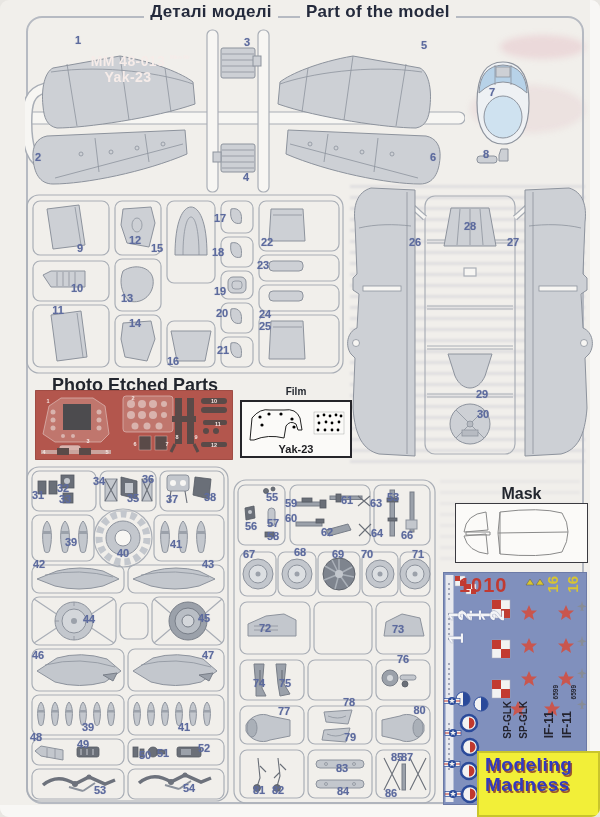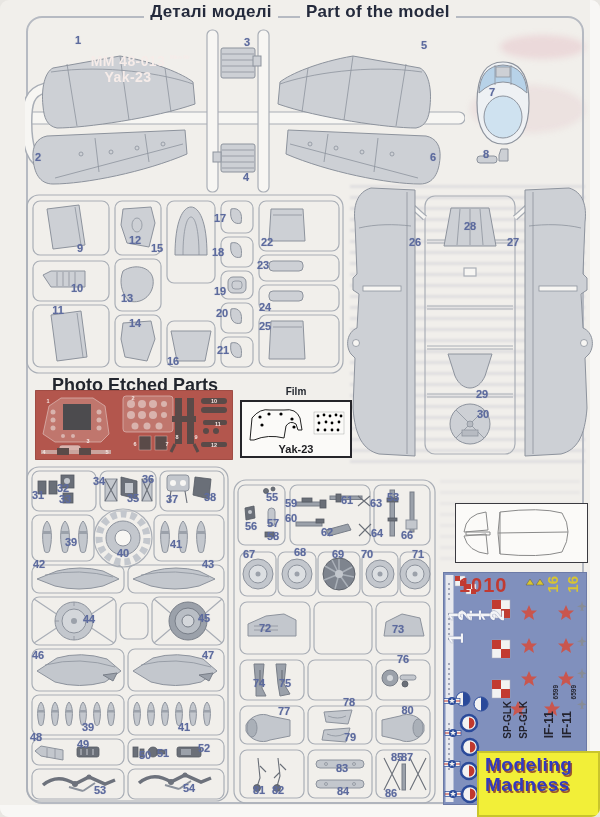--- a/index.html
+++ b/index.html
@@ -310,20 +310,21 @@
           <circle cx="97" cy="20" r="1.4"></circle>
         <circle cx="76" cy="28" r="1.4"></circle>
           <circle cx="83" cy="28" r="1.4"></circle>
           <circle cx="90" cy="28" r="1.4"></circle>
           <circle cx="96" cy="28" r="1.4"></circle>
       </g>
     </svg>
     <div id="film-label" class="abs">Yak-23</div>
   </div>
 
+  <div class="abs heading" style="left:455px;top:485px;width:133px;font-size:16px;">Mask</div>
   <div id="mask-box" class="abs">
     <svg width="130" height="57" viewBox="0 0 130 57">
       <g fill="none" stroke="#8a8a8a" stroke-width="1">
         <path d="M 8,28 Q 10,10 30,8 L 32,26 Z"></path>
         <path d="M 8,32 L 30,30 L 32,50 Q 12,48 8,32 Z"></path>
         <path d="M 10,28 L 34,28 L 34,31 L 10,31 Z"></path>
         <path d="M 44,8 Q 84,3 106,9 Q 118,27 106,48 Q 84,54 44,50 L 42,29 Z"></path>
         <path d="M 42,29 L 112,28"></path>
         <path d="M 44,8 L 44,50"></path>
       </g>
@@ -688,21 +689,21 @@
       <span class="partnum" style="left: 135px; top: 323px;">14</span>
       <span class="partnum" style="left: 157px; top: 207px; margin-top: 41px;">15</span>
       <span class="partnum" style="left: 173px; top: 361px;">16</span>
       <span class="partnum" style="left: 220px; top: 218px;">17</span>
       <span class="partnum" style="left: 218px; top: 252px;">18</span>
       <span class="partnum" style="left: 220px; top: 291px;">19</span>
       <span class="partnum" style="left: 222px; top: 313px;">20</span>
       <span class="partnum" style="left: 223px; top: 350px;">21</span>
       <span class="partnum" style="left: 267px; top: 242px;">22</span>
       <span class="partnum" style="left: 263px; top: 265px;">23</span>
-      <span class="partnum" style="left: 265px; top: 307px;">24</span>
+      <span class="partnum" style="left: 265px; top: 314px;">24</span>
       <span class="partnum" style="left: 265px; top: 326px;">25</span>
       <span class="partnum" style="left: 415px; top: 242px;">26</span>
       <span class="partnum" style="left: 513px; top: 242px;">27</span>
       <span class="partnum" style="left: 470px; top: 226px;">28</span>
       <span class="partnum" style="left: 482px; top: 394px;">29</span>
       <span class="partnum" style="left: 483px; top: 414px;">30</span>
       <span class="partnum" style="left: 38px; top: 495px;">31</span>
       <span class="partnum" style="left: 63px; top: 488px;">32</span>
       <span class="partnum" style="left: 65px; top: 499px;">33</span>
       <span class="partnum" style="left: 99px; top: 481px;">34</span>
@@ -746,21 +747,21 @@
       <span class="partnum" style="left: 367px; top: 554px;">70</span>
       <span class="partnum" style="left: 418px; top: 554px;">71</span>
       <span class="partnum" style="left: 265px; top: 628px;">72</span>
       <span class="partnum" style="left: 398px; top: 629px;">73</span>
       <span class="partnum" style="left: 259px; top: 683px;">74</span>
       <span class="partnum" style="left: 285px; top: 683px;">75</span>
       <span class="partnum" style="left: 403px; top: 659px;">76</span>
       <span class="partnum" style="left: 284px; top: 711px;">77</span>
       <span class="partnum" style="left: 349px; top: 702px;">78</span>
       <span class="partnum" style="left: 350px; top: 737px;">79</span>
-      <span class="partnum" style="left: 393px; top: 710px; padding-left: 29px;">80</span>
+      <span class="partnum" style="left: 405px; top: 710px; padding-left: 29px;">80</span>
       <span class="partnum" style="left: 259px; top: 790px;">81</span>
       <span class="partnum" style="left: 278px; top: 790px;">82</span>
       <span class="partnum" style="left: 342px; top: 768px;">83</span>
       <span class="partnum" style="left: 343px; top: 791px;">84</span>
       <span class="partnum" style="left: 397px; top: 757px;">85</span>
       <span class="partnum" style="left: 391px; top: 793px;">86</span>
       <span class="partnum" style="left: 407px; top: 757px;">87</span>
     </div>
   <div id="pe-layer" class="abs" style="left:0;top:0;width:600px;height:817px;pointer-events:none;">
       <span class="penum" style="left: 48px; top: 401px;">1</span>

